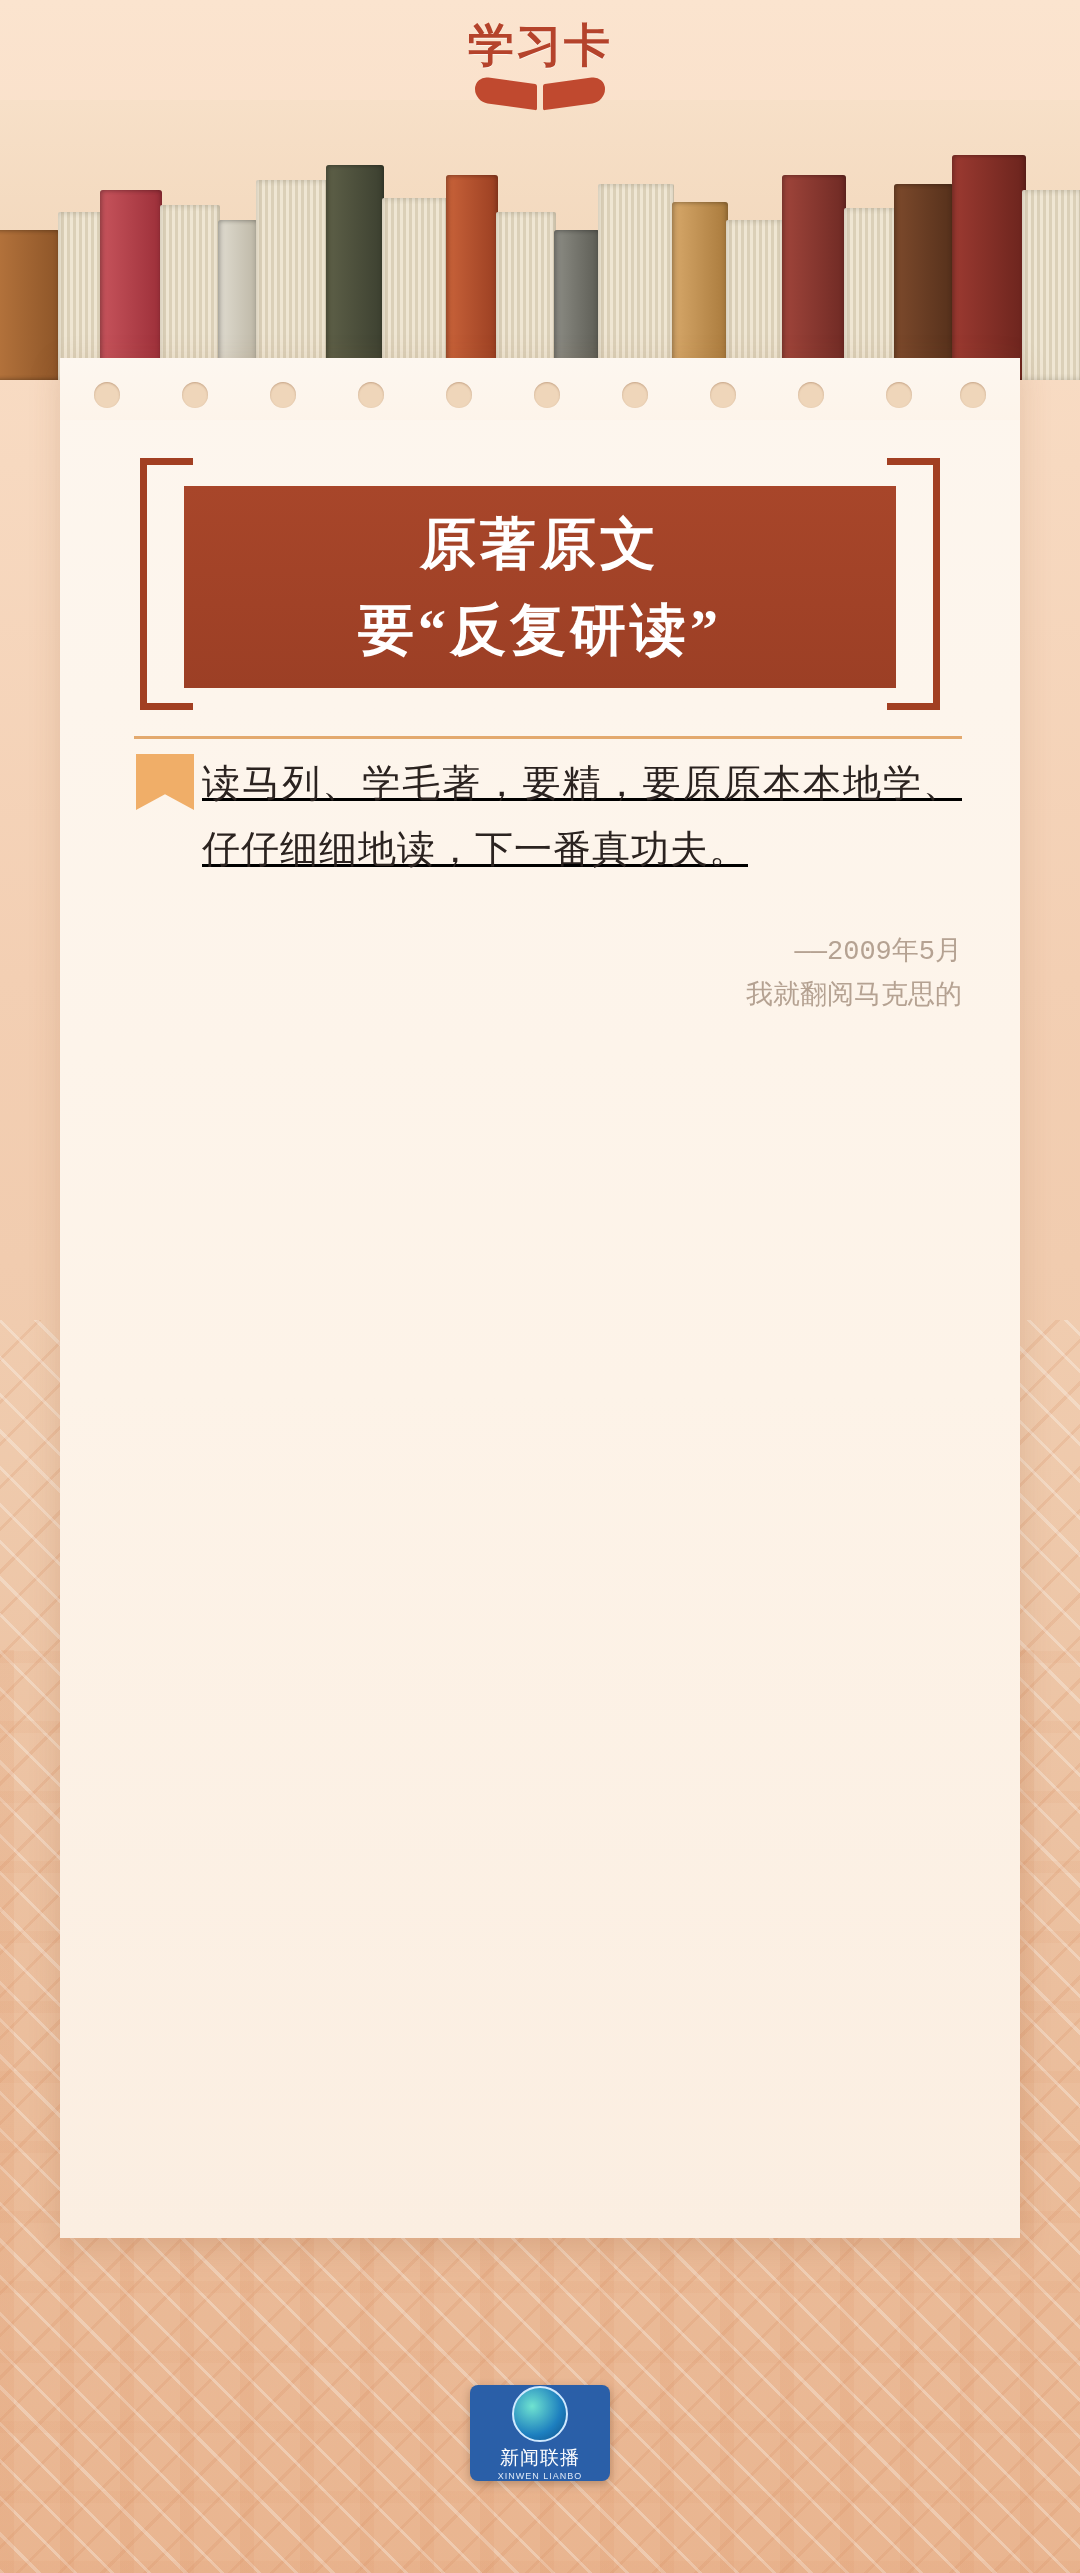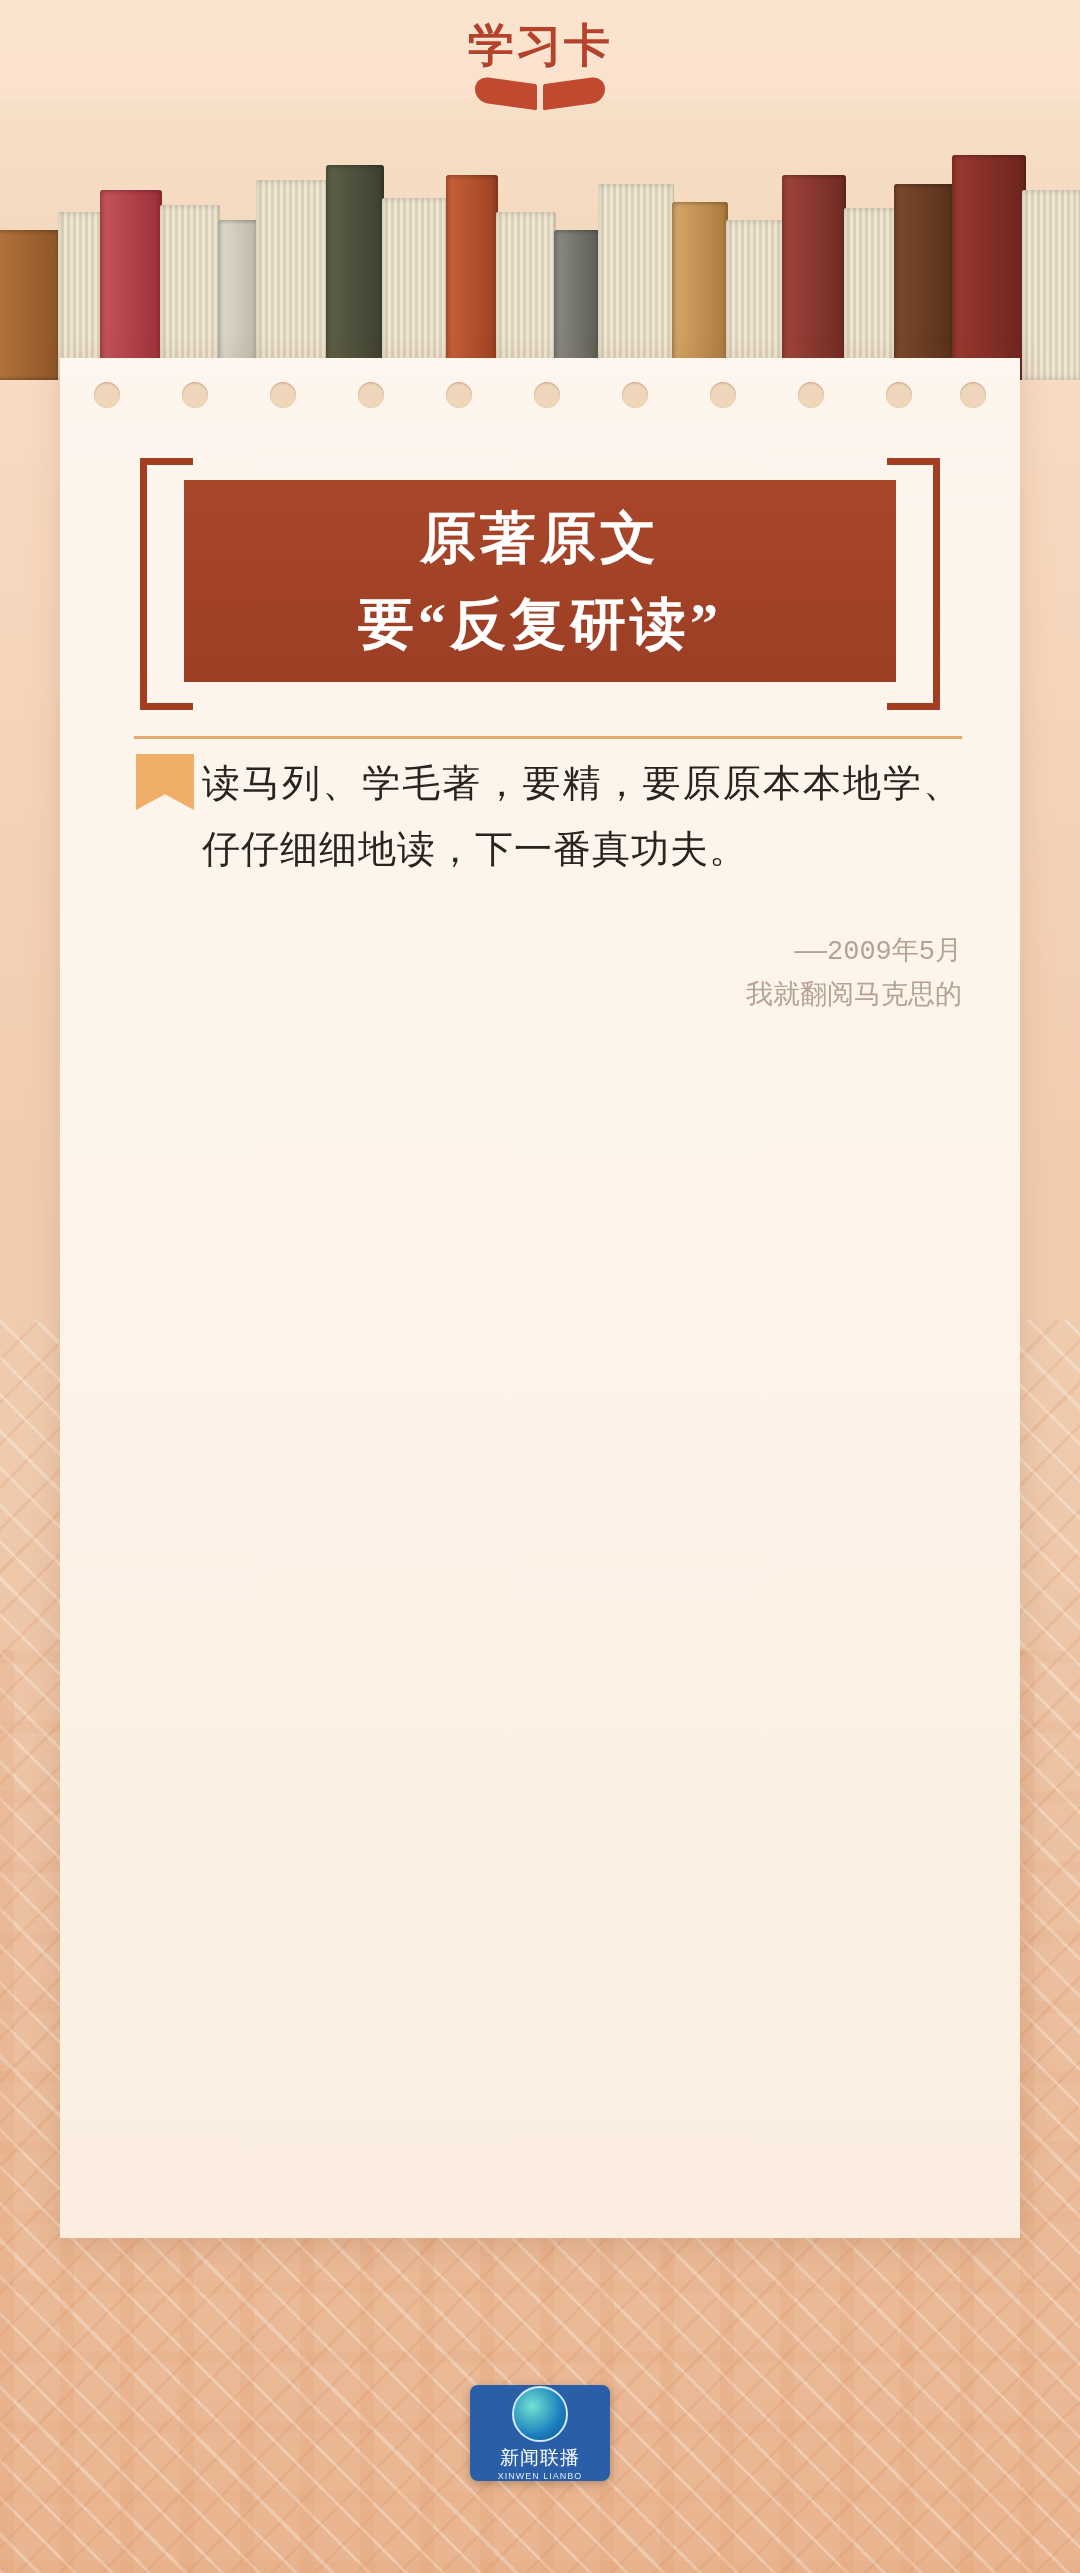--- a/index.html
+++ b/index.html
@@ -88,31 +88,31 @@
   .title-wrap{
     position:relative;margin-top:38px;height:240px;
   }
   .bracket{
     position:absolute;top:0;width:46px;height:238px;
     border-top:7px solid #a23f22;border-bottom:7px solid #a23f22;
   }
   .bracket.l{left:22px;border-left:7px solid #a23f22;}
   .bracket.r{right:22px;border-right:7px solid #a23f22;}
   .title-box{
-    position:absolute;left:66px;right:66px;top:22px;height:202px;
+    position:absolute;left:66px;right:66px;top:28px;height:202px;
     background:linear-gradient(180deg,#a8462a 0%,#9c3f25 100%);
     display:flex;flex-direction:column;align-items:center;justify-content:center;
   }
   .title-line{
     color:#fff;font-size:56px;font-weight:bold;letter-spacing:4px;
     line-height:86px;font-family:"Liberation Serif", serif;
   }
   
   .quote{
-    position:relative;margin-top:52px;padding-left:84px;
+    position:relative;margin-top:52px;padding-left:84px;text-decoration:underline;
   }
   .quote .rule{
     position:absolute;left:16px;top:-14px;width:828px;height:3px;background:#e3a96e;
   }
   .flag-shape{
     position:absolute;left:18px;top:4px;width:58px;height:56px;
     background:#f0ae68;
     clip-path:polygon(0 0,100% 0,100% 100%,50% 72%,0 100%);
   }
   .qtext{

